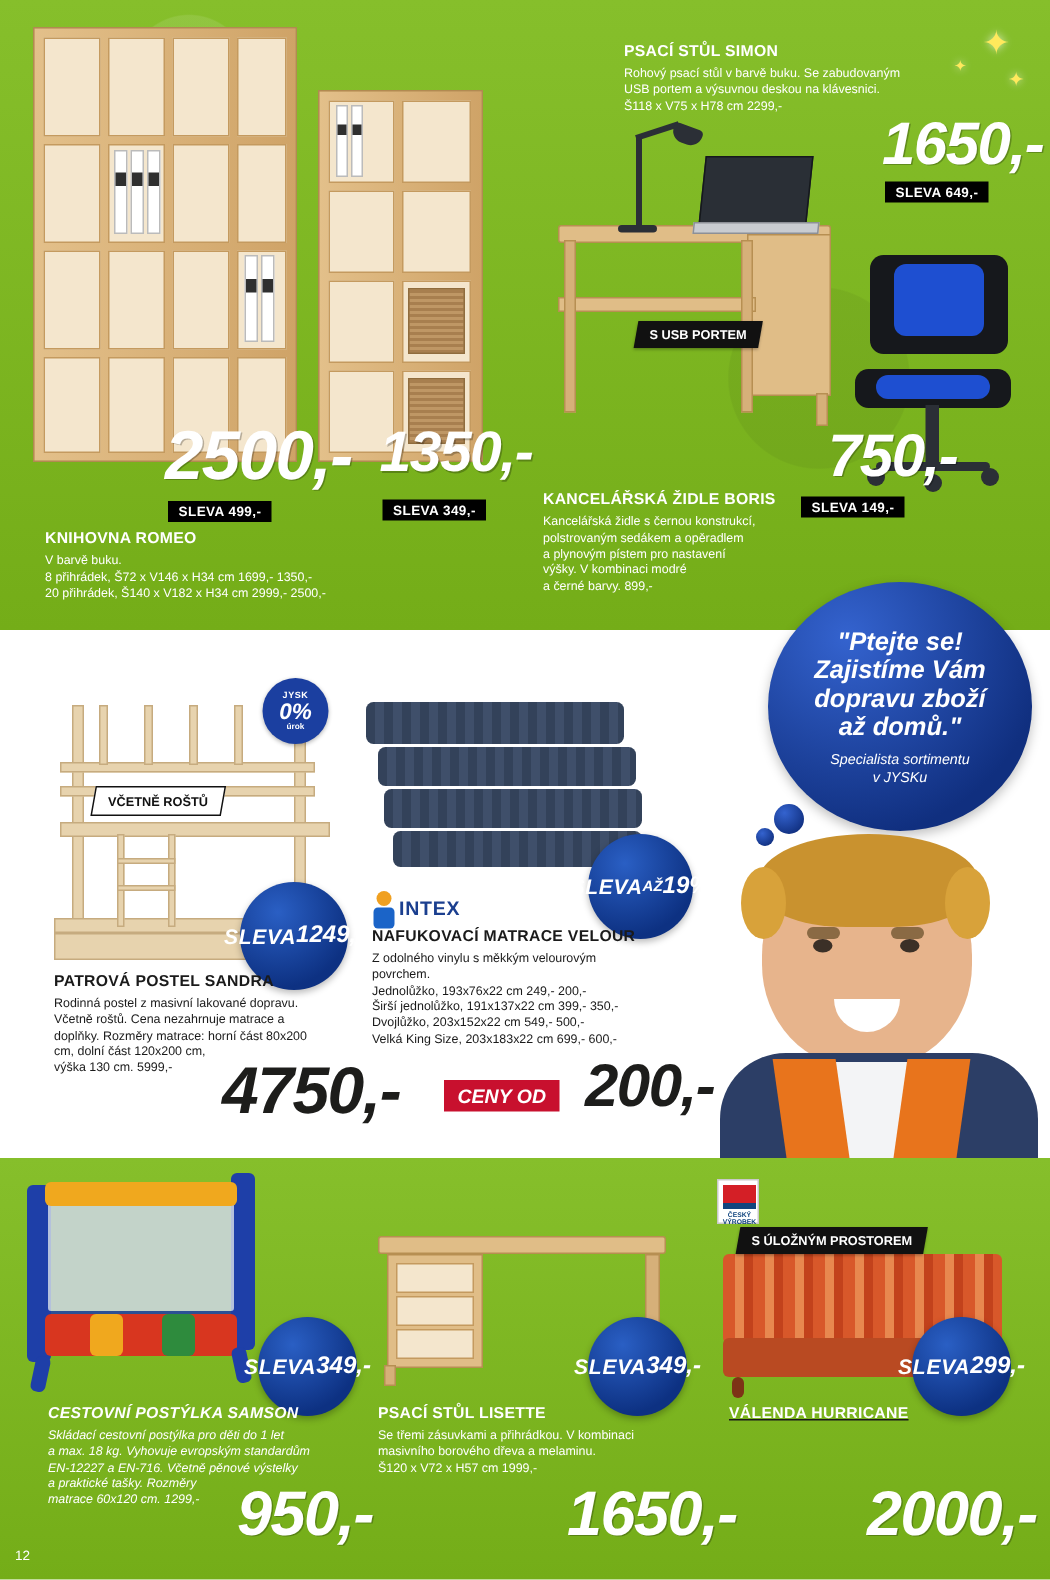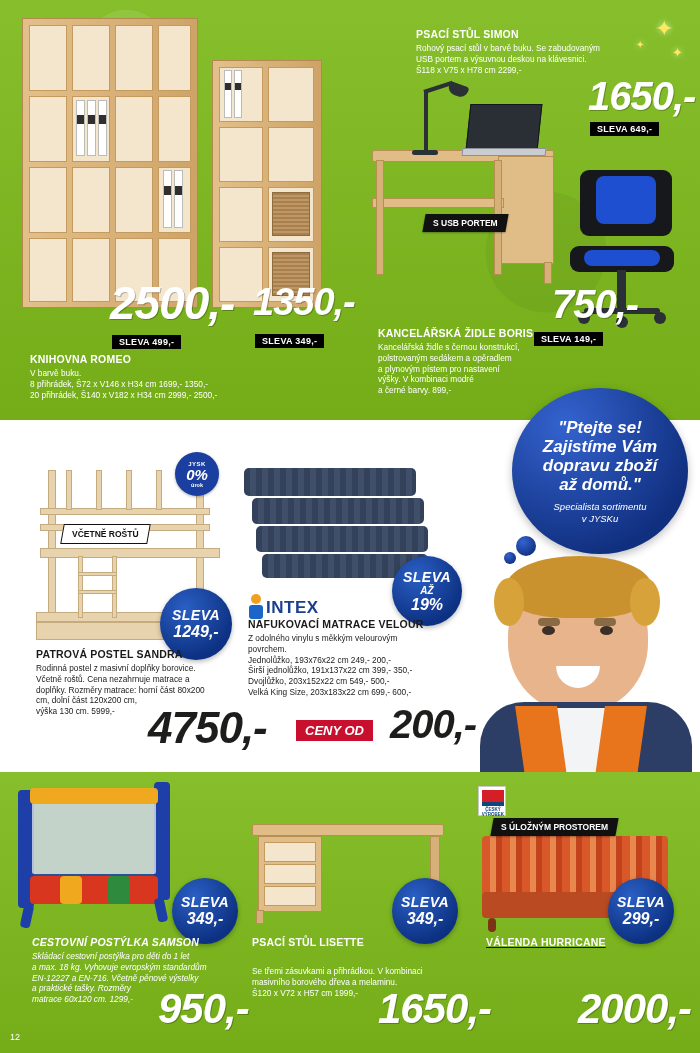--- a/index.html
+++ b/index.html
@@ -50,21 +50,21 @@
     display:inline-block; background:#000; color:#fff;
     font-size:9px; font-weight:bold; padding:2px 7px 2px 7px;
     letter-spacing:.3px;
   }
 
   
   .badge-circle {
     position:absolute; border-radius:50%;
     background:#103a8c; color:#fff; text-align:center;
     font-weight:bold; font-style:italic;
-    display:flex; flex-direction:column; align-items:center; justify-content:center;
+    display:flex; flex-direction:row; align-items:center; justify-content:center;
     box-shadow:0 2px 5px rgba(0,0,0,.28);
     background-image:radial-gradient(circle at 35% 28%, #2a5fc4, #0d3182 72%);
   }
   .badge-circle .l1 { font-size:14px; letter-spacing:.5px; }
   .badge-circle .l2 { font-size:16px; }
 
   
   .jysk0 {
     position:absolute; width:44px; height:44px; border-radius:50%;
     background:#1b3fa0; color:#fff; text-align:center;
@@ -275,21 +275,21 @@
     <div class="chair-pole" style="left:578px;top:312px;width:12px;height:12px;border-radius:50%;"></div>
     <div class="chair-pole" style="left:654px;top:312px;width:12px;height:12px;border-radius:50%;"></div>
     <div class="chair-pole" style="left:616px;top:316px;width:12px;height:12px;border-radius:50%;"></div>
   </div>
 
   <div class="price" style="position:absolute;left:552px;top:286px;font-size:40px;">750,-</div>
   <div style="position:absolute;left:534px;top:328px;">
     <span class="sleva-tag">SLEVA 149,-</span>
   </div>
 
-  <div style="position:absolute;left:362px;top:327px;width:162px;margin-left:16px;">
+  <div style="position:absolute;left:362px;top:327px;width:162px;">
     <div class="h-title white">KANCELÁŘSKÁ ŽIDLE BORIS</div>
     <div class="body-txt white" style="margin-top:3px;">
       <div>Kancelářská židle s černou konstrukcí,</div>
       <div>polstrovaným sedákem a opěradlem</div>
       <div>a plynovým pístem pro nastavení</div>
       <div>výšky. V kombinaci modré</div>
       <div>a černé barvy. 899,-</div>
     </div>
   </div>
 
@@ -317,21 +317,21 @@
   <div class="wh-ribbon" style="left:62px;top:524px;"><span>VČETNĚ ROŠTŮ</span></div>
 
   <div class="badge-circle" style="left:160px;top:588px;width:72px;height:72px;">
     <div class="l1">SLEVA</div>
     <div class="l2">1249,-</div>
   </div>
 
   <div style="position:absolute;left:36px;top:648px;width:208px;">
     <div class="h-title">PATROVÁ POSTEL SANDRA</div>
     <div class="body-txt" style="margin-top:3px;">
-      <div>Rodinná postel z masivní doplňky borovice.</div>
+      <div>Rodinná postel z masivní lakované dopravu.</div>
       <div>Včetně roštů. Cena nezahrnuje matrace a</div>
       <div>doplňky. Rozměry matrace: horní část 80x200</div>
       <div>cm, dolní část 120x200 cm,</div>
       <div>výška 130 cm. 5999,-</div>
     </div>
   </div>
   <div class="price dark" style="position:absolute;left:148px;top:708px;font-size:44px;">4750,-</div>
 
   <div class="jysk0" style="left:175px;top:452px;">
     <div class="t1">JYSK</div>
@@ -349,21 +349,21 @@
   <div class="badge-circle" style="left:392px;top:556px;width:70px;height:70px;">
     <div class="l1">SLEVA</div>
     <div style="font-size:10px;">AŽ</div>
     <div class="l2">19%</div>
   </div>
 
   <div style="position:absolute;left:248px;top:594px;width:16px;height:26px;">
     <div style="position:absolute;left:3px;top:0;width:10px;height:10px;border-radius:50%;background:#f0a020;"></div>
     <div style="position:absolute;left:1px;top:11px;width:14px;height:14px;border-radius:3px;background:#1b64c8;"></div>
   </div>
-  <div style="position:absolute;left:266px;top:598px;font-size:17px;font-weight:bold;color:#1b3f8f;letter-spacing:.5px;">INTEX</div>
+  <div style="position:absolute;left:266px;top:598px;font-size:13px;font-weight:bold;color:#1b3f8f;letter-spacing:.5px;">INTEX</div>
 
   <div style="position:absolute;left:248px;top:618px;width:222px;">
     <div class="h-title">NAFUKOVACÍ MATRACE VELOUR</div>
     <div class="body-txt" style="margin-top:3px;">
       <div>Z odolného vinylu s měkkým velourovým</div>
       <div>povrchem.</div>
       <div>Jednolůžko, 193x76x22 cm 249,- 200,-</div>
       <div>Širší jednolůžko, 191x137x22 cm 399,- 350,-</div>
       <div>Dvojlůžko, 203x152x22 cm 549,- 500,-</div>
       <div>Velká King Size, 203x183x22 cm 699,- 600,-</div>
@@ -445,21 +445,21 @@
     <div class="leg" style="left:256px;top:910px;width:8px;height:14px;"></div>
   </div>
 
   <div class="badge-circle" style="left:392px;top:878px;width:66px;height:66px;">
     <div class="l1">SLEVA</div>
     <div class="l2">349,-</div>
   </div>
 
   <div style="position:absolute;left:252px;top:936px;width:222px;">
     <div class="h-title white">PSACÍ STŮL LISETTE</div>
-    <div class="body-txt white" style="margin-top:18px;">
+    <div class="body-txt white" style="margin-top:3px;">
       <div>Se třemi zásuvkami a přihrádkou. V kombinaci</div>
       <div>masivního borového dřeva a melaminu.</div>
       <div>Š120 x V72 x H57 cm 1999,-</div>
     </div>
   </div>
   <div class="price" style="position:absolute;left:378px;top:990px;font-size:42px;">1650,-</div>
 
   <div>
     <div class="valenda" style="left:482px;top:836px;width:186px;height:60px;background:#d8582a;
         background-image:repeating-linear-gradient(90deg,#d8582a 0 8px,#e8884f 8px 14px,#c2421c 14px 20px);"></div>

